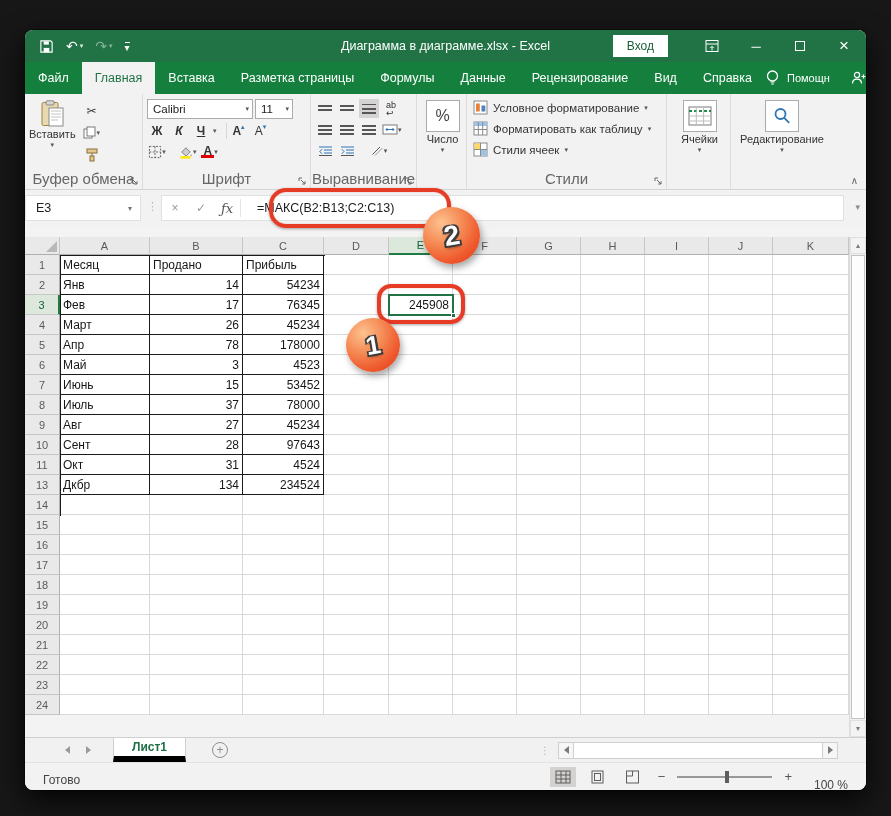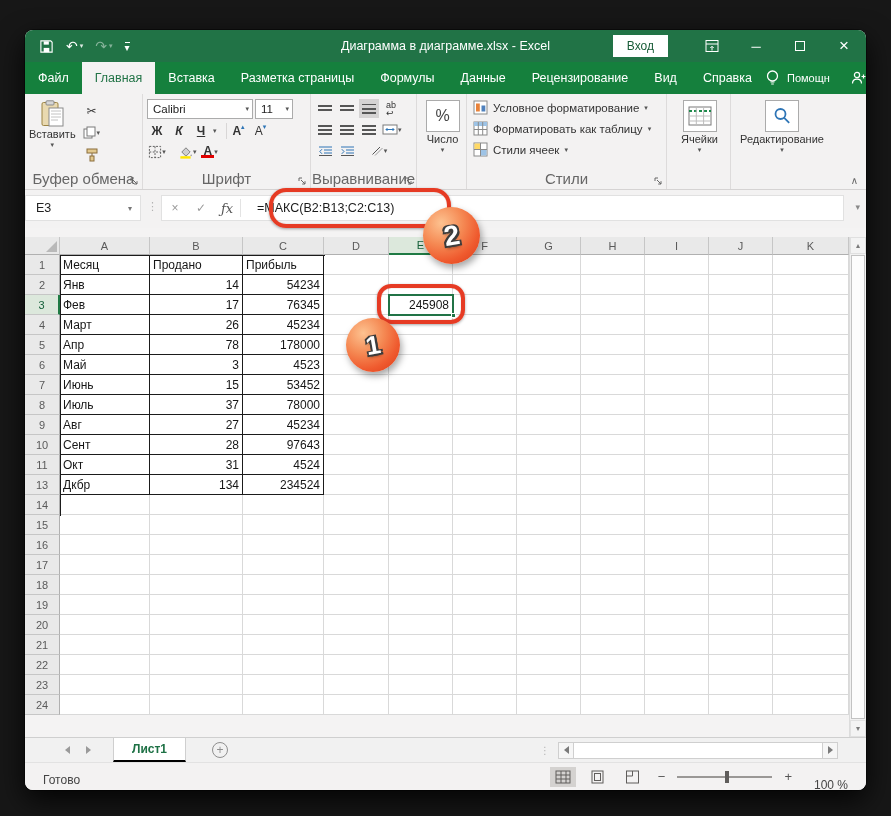--- a/index.html
+++ b/index.html
@@ -82,21 +82,21 @@
   .sel-handle { position:absolute; right:-4px; bottom:-4px; width:5px; height:5px; background:#217346; border:1px solid #fff; }
   .vscroll { position:absolute; top:9px; right:0; bottom:0; width:17px; background:#f1f1f1; border-left:1px solid #dcdcdc; }
   .vs-btn { position:absolute; left:0; width:16px; height:17px; display:flex; align-items:center; justify-content:center; color:#7a7a7a; font-size:8px; background:#f3f3f3; border:1px solid #e0e0e0; }
   .vs-thumb { position:absolute; left:1px; width:14px; top:18px; bottom:18px; background:#fdfdfd; border:1px solid #c3c3c3; }
 
   
   .sheetbar { position:absolute; top:707px; left:0; right:0; height:25px; background:#f1f1f1; border-top:1px solid #cfcfcf; display:flex; align-items:center; font-size:12px; }
   .snav { display:flex; gap:16px; padding-left:40px; padding-right:22px; align-items:center; }
   .tri-l { width:0;height:0;border-top:4px solid transparent;border-bottom:4px solid transparent;border-right:5px solid #9a9a9a; }
   .tri-r { width:0;height:0;border-top:4px solid transparent;border-bottom:4px solid transparent;border-left:5px solid #9a9a9a; }
-  .sheettab { height:24px; background:#fff; border-left:1px solid #cfcfcf; border-right:1px solid #cfcfcf; border-bottom:2px solid #000000; color:#1e7145; font-weight:bold; display:flex; align-items:center; padding:0 18px; }
+  .sheettab { height:24px; background:#fff; border-left:1px solid #cfcfcf; border-right:1px solid #cfcfcf; border-bottom:6px solid #000000; color:#1e7145; font-weight:bold; display:flex; align-items:center; padding:0 18px; }
   .addsheet { width:16px; height:16px; border:1px solid #8f8f8f; border-radius:50%; color:#8f8f8f; display:flex; align-items:center; justify-content:center; font-size:12px; margin-left:26px; }
   .sb-dots { margin-left:auto; color:#b5b5b5; font-size:10px; padding-right:8px; }
   .hscroll { display:flex; align-items:center; margin-right:28px; }
   .hs-btn { width:16px; height:17px; border:1px solid #cfcfcf; background:#f6f6f6; display:flex; align-items:center; justify-content:center; }
   .hs-track { width:248px; height:17px; background:#fff; border:1px solid #cfcfcf; border-left:none; border-right:none; }
 
   
   .statusbar { position:absolute; top:732px; left:0; right:0; height:28px; background:#f3f2f2; border-top:1px solid #e2e2e2; display:flex; align-items:center; font-size:12px; color:#444; }
   .status-left { padding-left:18px;margin-top:6px; }
   .status-right { margin-left:auto; display:flex; align-items:center; gap:9px; padding-right:18px; }

